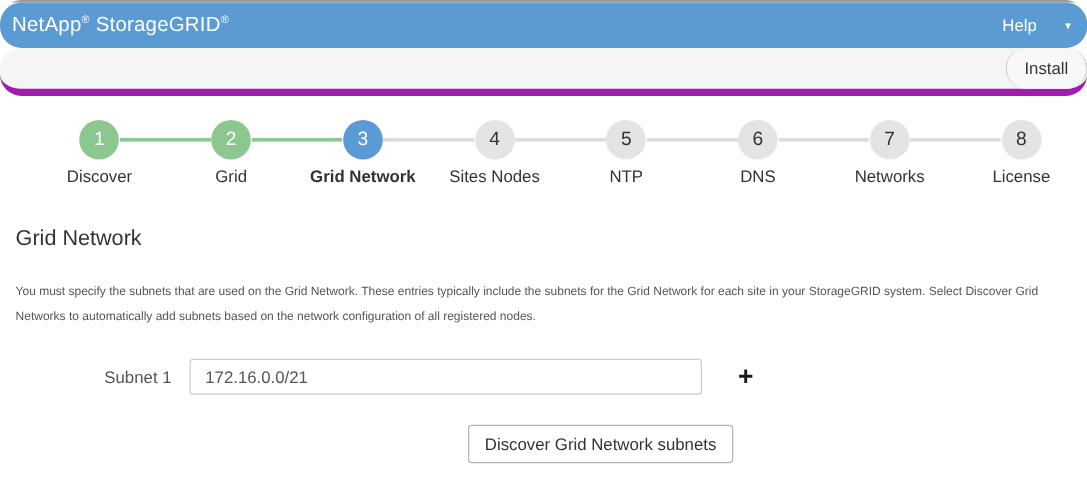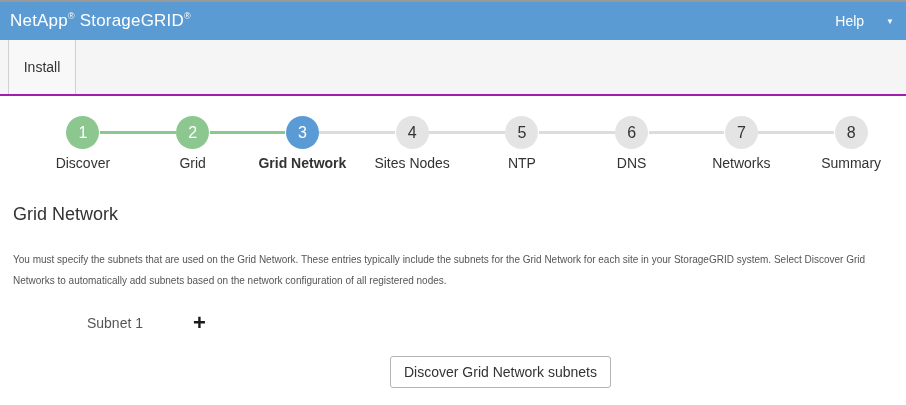--- a/index.html
+++ b/index.html
@@ -7,33 +7,33 @@
     --header-bg:#5b9bd3;
     --step-green:#8cc78f;
     --step-blue:#5b9bd5;
     --step-gray:#e4e4e4;
     --conn-gray:#dcdcdc;
     --tabbar-bg:#f5f5f5;
     --border-gray:#cccccc;
     --text-dark:#333333;
     --text-body:#555555;
   }
-  *{box-sizing:border-box;margin:0;padding:0;}
+  *{box-sizing:border-box;margin:0;padding:0;border-radius:18px;}
   html,body{width:906px;height:405px;overflow:hidden;}
   body{font-family:"Liberation Sans","DejaVu Sans",sans-serif;background:#ffffff;color:var(--text-body);}
 
   .top-strip{height:2px;background:#999999;}
 
   .app-header{height:38px;background:var(--header-bg);display:flex;align-items:center;justify-content:space-between;padding:0 10px;}
   .app-title{color:#ffffff;font-size:17px;letter-spacing:.2px;}
   .app-title sup{font-size:9px;vertical-align:super;}
   .help-menu{color:#ffffff;font-size:14px;display:flex;align-items:center;gap:22px;cursor:pointer;padding-right:2px;}
   .caret{font-size:8px;line-height:1;padding-top:2px;}
 
-  .tabbar{height:56px;background:var(--tabbar-bg);border-bottom:2px solid #a21caf;display:flex;}
+  .tabbar{height:40px;background:var(--tabbar-bg);border-bottom:6px solid #a21caf;display:flex;justify-content:flex-end;}
   .tab{margin-left:8px;width:68px;height:100%;border-left:1px solid #d0d0d0;border-right:1px solid #d0d0d0;display:flex;align-items:center;justify-content:center;font-size:14px;color:var(--text-dark);background:#f8f8f8;cursor:pointer;}
 
   .stepper{display:flex;width:878px;margin:20px 0 0 28px;}
   .step{flex:1;position:relative;display:flex;flex-direction:column;align-items:center;}
   .step::before{content:"";position:absolute;top:15px;height:3px;left:calc(-50% + 17px);right:calc(50% + 17px);}
   .step:first-child::before{display:none;}
   .step.conn-green::before{background:var(--step-green);}
   .step.conn-gray::before{background:var(--conn-gray);}
   .circle{width:33px;height:33px;border-radius:50%;text-align:center;line-height:33px;font-size:16px;position:relative;z-index:1;cursor:pointer;}
   .step.complete .circle{background:var(--step-green);color:#ffffff;}
@@ -41,21 +41,21 @@
   .step.pending .circle{background:var(--step-gray);color:var(--text-dark);}
   .step-label{margin-top:6px;font-size:14px;color:var(--text-dark);white-space:nowrap;}
   .step.active .step-label{font-weight:bold;}
 
   .content{padding:0 13px;}
   .page-title{margin-top:33px;font-size:18px;font-weight:400;color:var(--text-dark);}
   .desc{margin-top:24px;font-size:10px;line-height:21px;color:var(--text-body);max-width:884px;}
   .note{margin-top:12px;font-size:14px;line-height:20px;color:var(--text-body);}
   .note b{color:var(--text-dark);}
 
-  .form-row{margin-top:24px;display:flex;align-items:center;gap:20px;}
+  .form-row{margin-top:24px;display:flex;align-items:center;}
   .field-label{width:130px;text-align:right;font-size:14px;color:var(--text-body);}
   .subnet-input{margin-left:15px;width:427px;height:30px;border:1px solid var(--border-gray);border-radius:3px;padding:0 12px;font-size:14px;color:var(--text-body);font-family:"Liberation Sans","DejaVu Sans",sans-serif;background:#ffffff;}
   .add-btn{margin-left:30px;font-size:22px;font-weight:bold;color:#1a1a1a;line-height:16px;cursor:pointer;background:none;border:none;padding:0;}
 
   .btn-row{margin-top:25px;}
   .discover-btn{margin-left:377px;height:32px;padding:0 13px;background:#ffffff;border:1px solid #b3b3b3;border-radius:3px;font-size:14px;color:var(--text-dark);font-family:"Liberation Sans","DejaVu Sans",sans-serif;cursor:pointer;}
 </style>
 </head>
 <body>
 
@@ -102,29 +102,30 @@
   <div class="step pending conn-gray">
     <div class="circle">6</div>
     <div class="step-label">DNS</div>
   </div>
   <div class="step pending conn-gray">
     <div class="circle">7</div>
     <div class="step-label">Networks</div>
   </div>
   <div class="step pending conn-gray">
     <div class="circle">8</div>
-    <div class="step-label">Summary</div>
+    <div class="step-label">License</div>
   </div>
 </div>
 
 <main class="content">
   <h1 class="page-title">Grid Network</h1>
   <p class="desc">You must specify the subnets that are used on the Grid Network. These entries typically include the subnets for the Grid Network for each site in your StorageGRID system. Select Discover Grid Networks to automatically add subnets based on the network configuration of all registered nodes.</p>
 
   <div class="form-row">
     <label class="field-label">Subnet 1</label>
+    <input class="subnet-input" type="text" value="172.16.0.0/21" style="">
     <button class="add-btn">+</button>
   </div>
 
   <div class="btn-row">
     <button class="discover-btn">Discover Grid Network subnets</button>
   </div>
 </main>
 
 </body></html>

